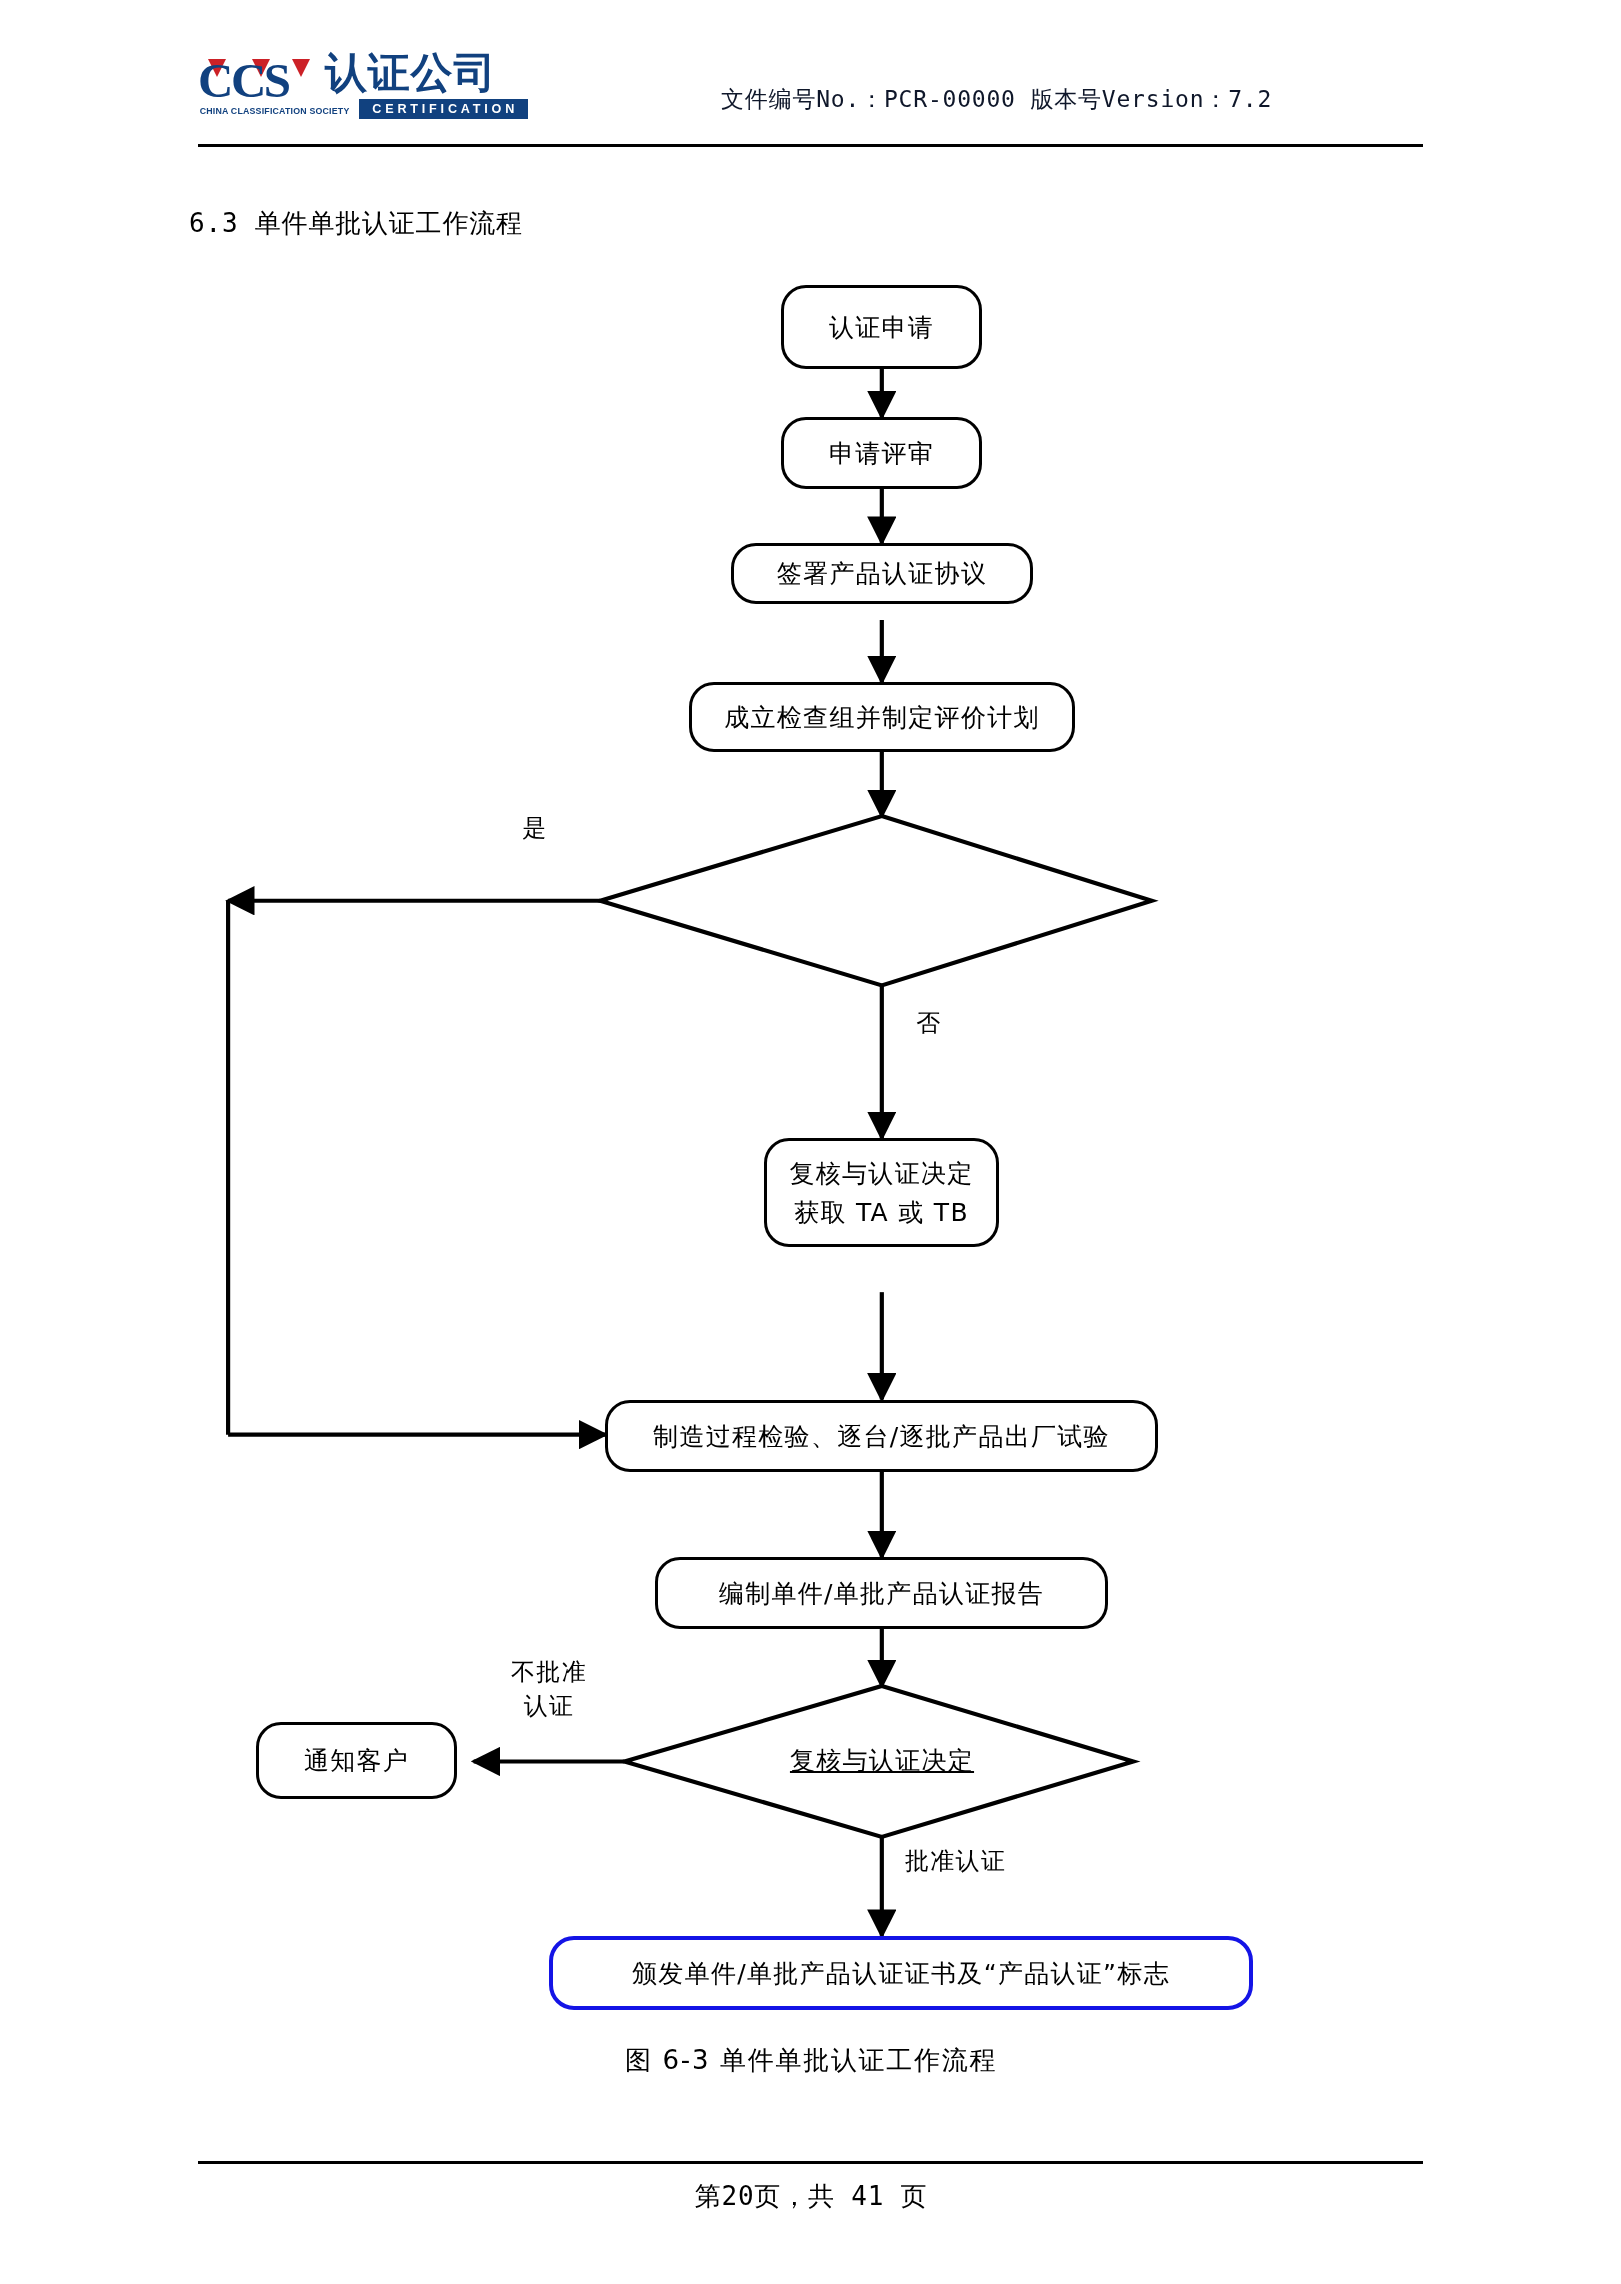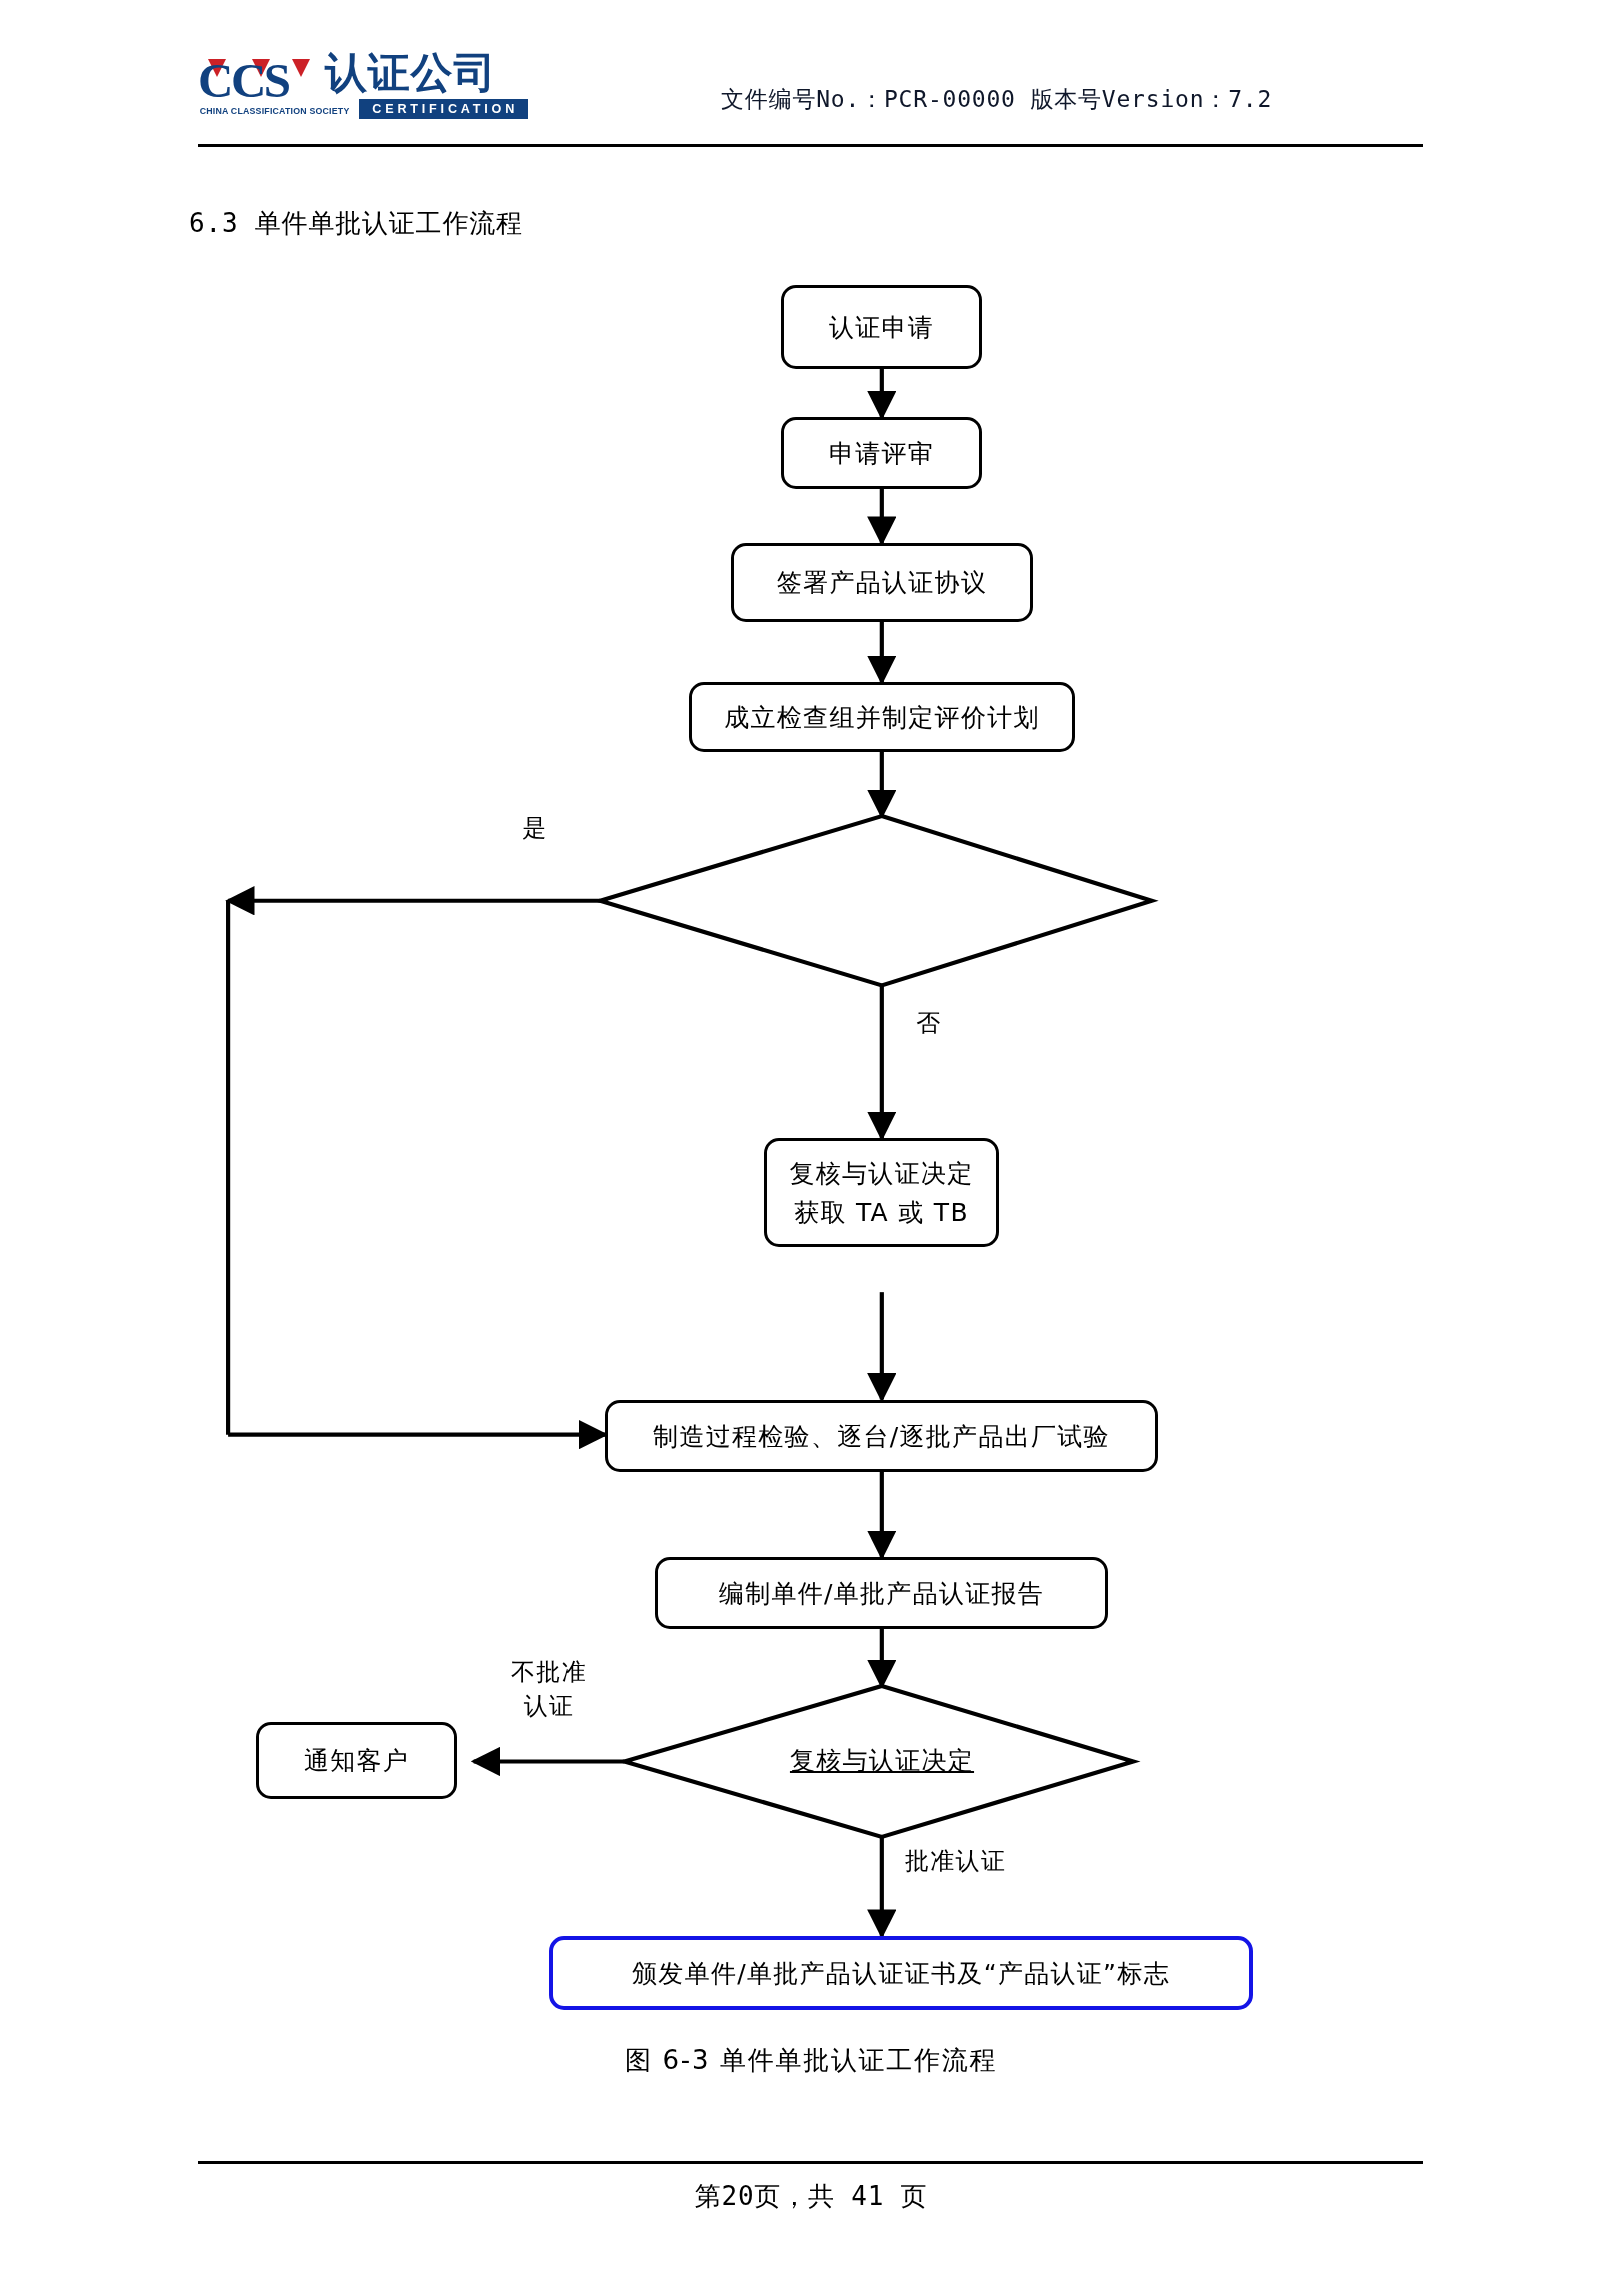--- a/index.html
+++ b/index.html
@@ -132,21 +132,21 @@
     top: 268px;
     width: 1622px;
     height: 1760px;
   }
   #flow svg { display: block; }
 
   .node {
     position: absolute;
     box-sizing: border-box;
     border: 3.4px solid #000000;
-    border-radius: 15px;
+    border-radius: 25px;
     background: #ffffff;
     display: flex;
     align-items: center;
     justify-content: center;
     text-align: center;
     font-family: "DejaVu Sans", "Liberation Sans", sans-serif;
     font-size: 25px;
     line-height: 37px;
     letter-spacing: 1.3px;
     white-space: pre-line;
@@ -269,21 +269,21 @@
 
       <polygon points="1052,654 1374,755 1052,856 716,755" fill="#ffffff" stroke="#000" stroke-width="5"></polygon>
 
       <polygon points="1052,1692 1352,1782 1052,1872 745,1782" fill="#ffffff" stroke="#000" stroke-width="5"></polygon>
     </svg>
 
     <div class="node" style="left:781px; top:17px; width:201px; height:84px;">认证申请</div>
 
     <div class="node" style="left:781px; top:149px; width:201px; height:72px;">申请评审</div>
 
-    <div class="node" style="left:731px; top:275px; width:302px; height:79px;">签署产品认证协议</div>
+    <div class="node" style="left:731px; top:275px; width:302px; height:61px;">签署产品认证协议</div>
 
     <div class="node" style="left:689px; top:414px; width:386px; height:70px;">成立检查组并制定评价计划</div>
 
     <div class="node" style="left:764px; top:870px; width:235px; height:109px; line-height:39px;">复核与认证决定
 获取 TA 或 TB</div>
 
     <div class="node" style="left:605px; top:1132px; width:553px; height:72px;">制造过程检验、逐台/逐批产品出厂试验</div>
 
     <div class="node" style="left:655px; top:1289px; width:453px; height:72px;">编制单件/单批产品认证报告</div>
 

